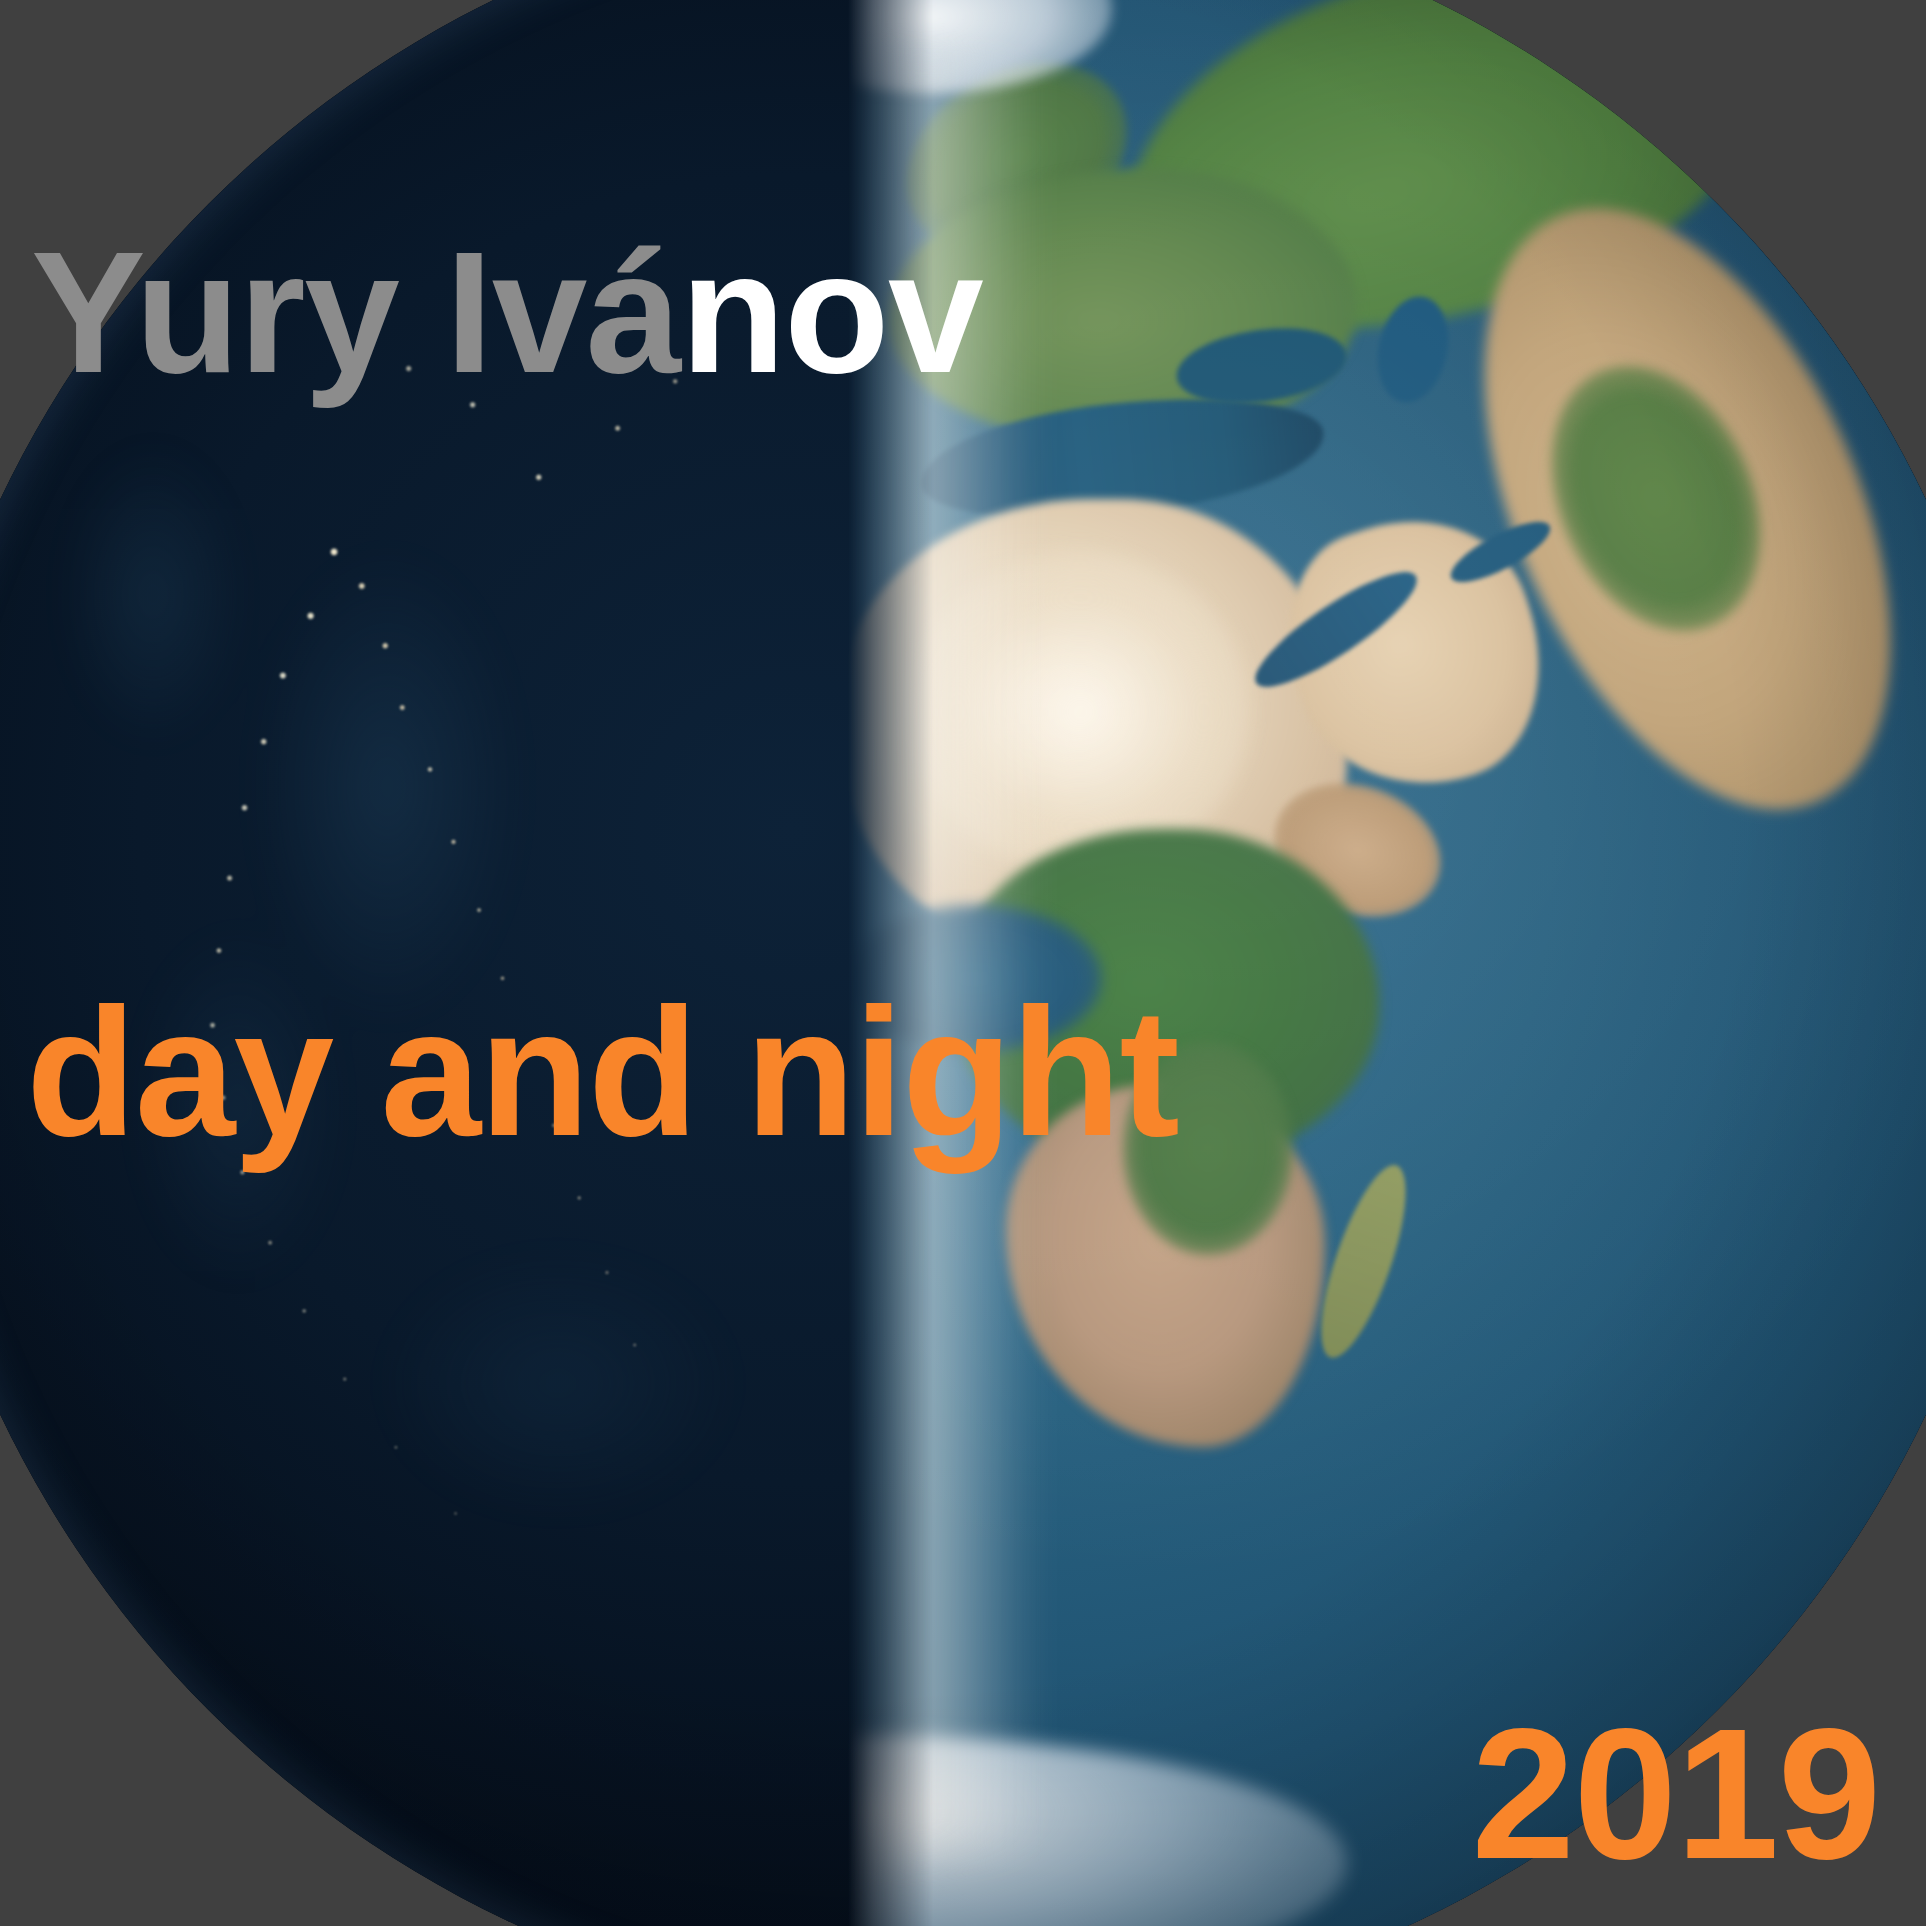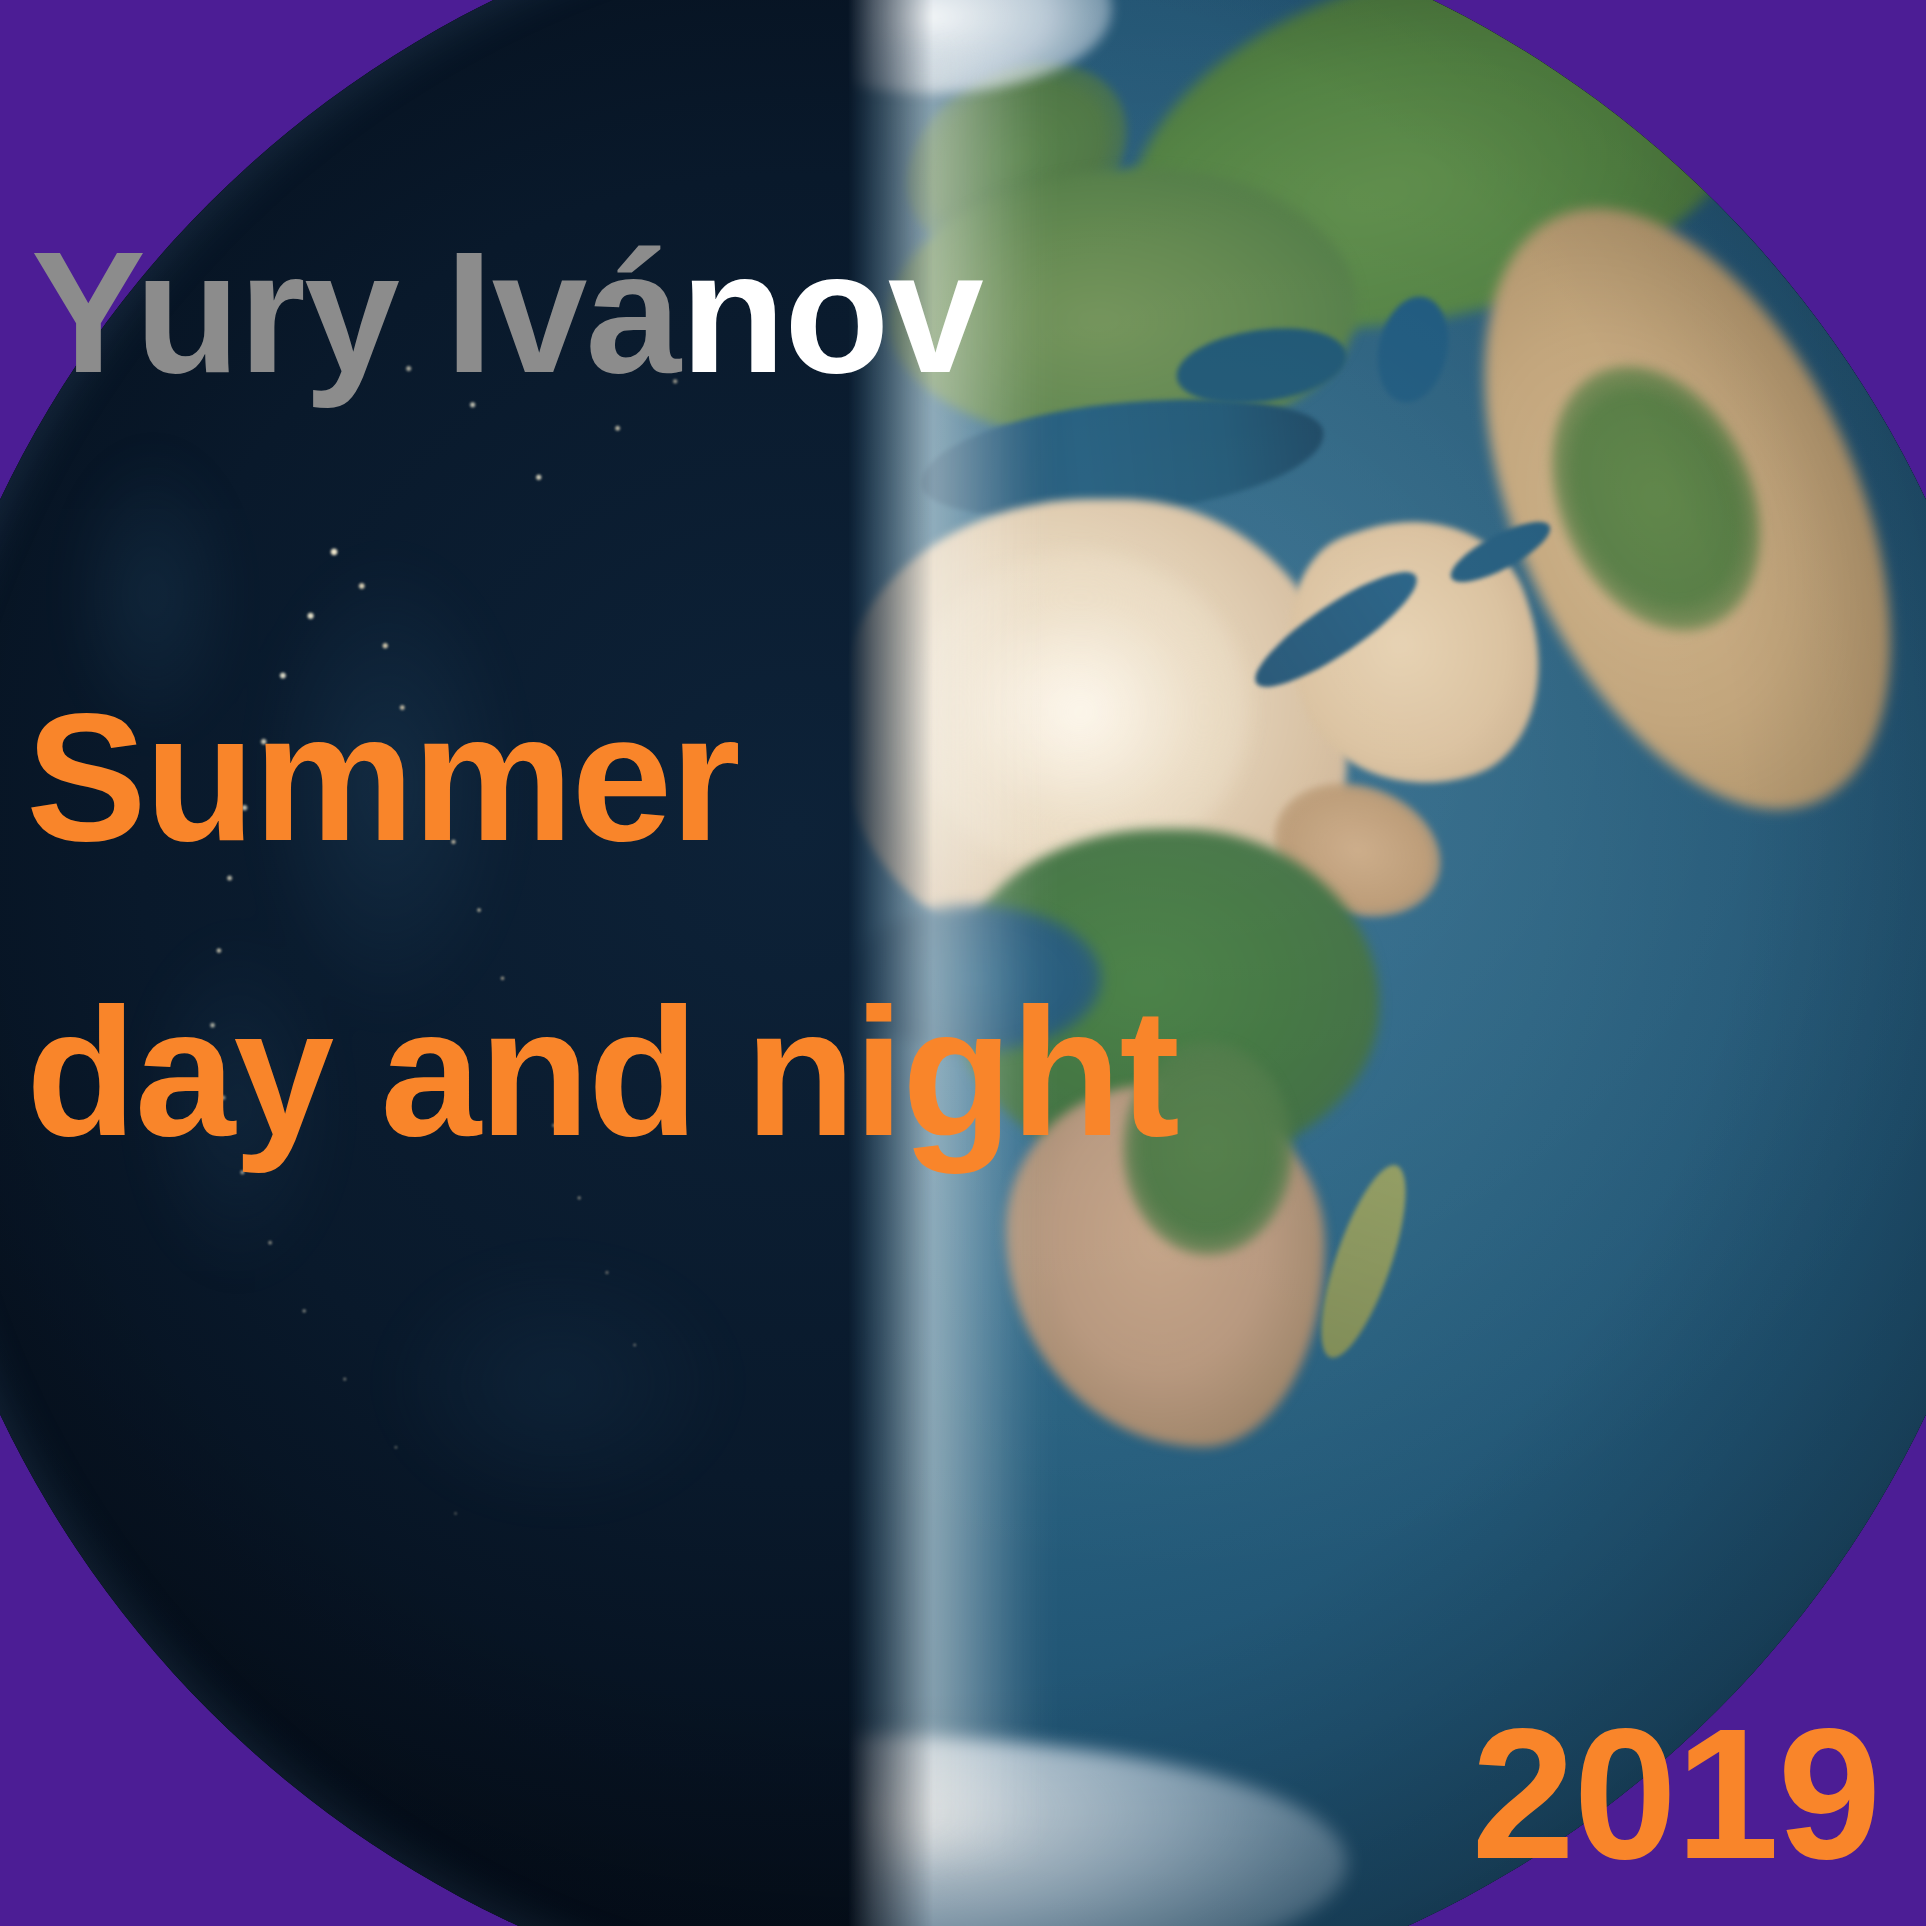--- a/index.html
+++ b/index.html
@@ -4,21 +4,21 @@
 <style>
   html, body {
     margin: 0;
     padding: 0;
     background: #000;
   }
   #cover {
     position: relative;
     width: 1926px;
     height: 1926px;
-    background: #4c1d95;
+    background: #404040;
     overflow: hidden;
     font-family: "Liberation Sans", sans-serif;
   }
 
   
   #globe-wrap {
     position: absolute;
     left: -103px;
     top: -109px;
     width: 2132px;
@@ -355,18 +355,17 @@
       <div class="land" id="antarctic"></div>
       <div class="land" id="haze"></div>
       <div class="layer" id="day-sheen"></div>
     </div>
 
     <div class="layer" id="limb-shade"></div>
   </div>
 
   <div class="txt" id="author"><span class="part-gray">Yury Ivá</span><span class="part-white">nov</span></div>
 
-  <div class="txt" id="title1">Summer</div>
   <div class="txt" id="title2">day and night</div>
   <div class="txt" id="year">2019</div>
 
 </div>
 
 
 </body></html>

